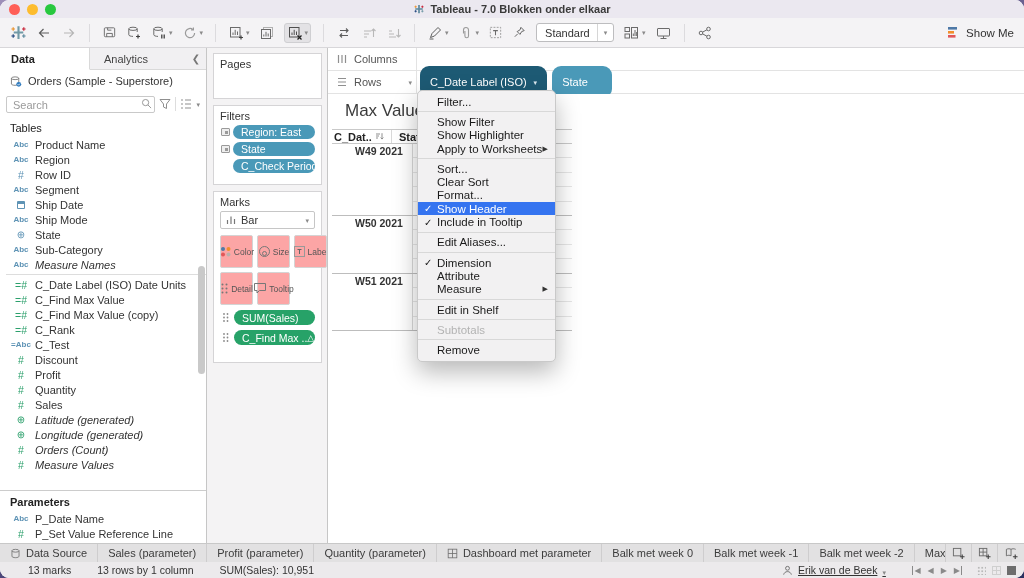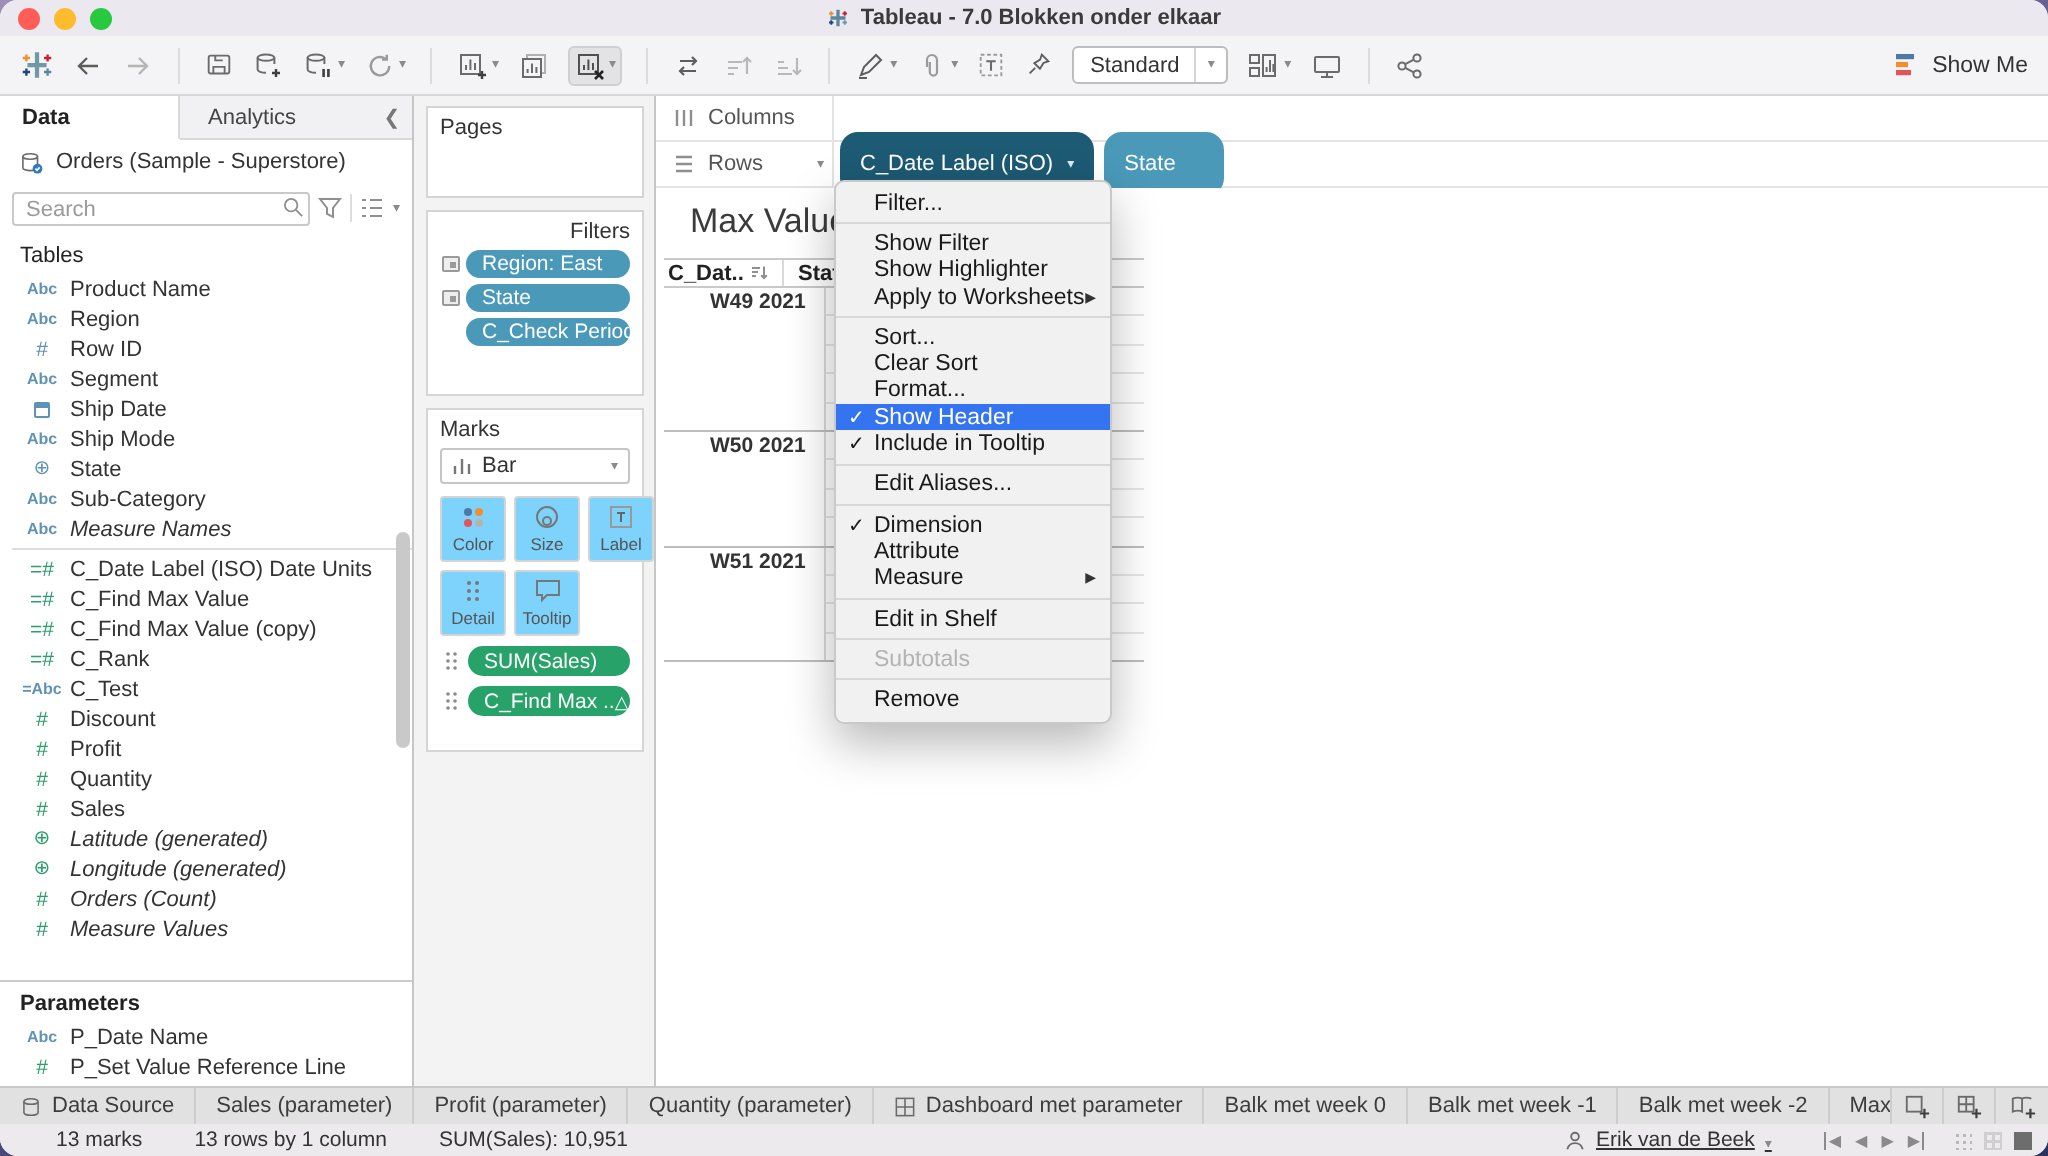--- a/index.html
+++ b/index.html
@@ -55,31 +55,31 @@
   .fieldsep{border-top:1px solid #ddd;margin:2px 0 2px 6px;}
   .side-scroll{position:absolute;right:1px;top:218px;width:7px;height:108px;background:#c9c9c9;border-radius:4px;}
   .params{position:absolute;left:0;right:0;bottom:0;background:#fff;border-top:1px solid #ccc;padding-bottom:2px;}
   .params-label{padding:5px 0 3px 10px;font-size:11px;font-weight:bold;color:#222;}
 
   
   .cards{width:121px;flex:none;background:#f4f3f4;padding:5px 6px;display:flex;flex-direction:column;gap:6px;}
   .card{background:#fff;border:1px solid #d5d4d6;padding:4px 6px;}
   .card-label{font-size:11px;color:#333;margin-bottom:3px;}
   .card-pages{height:46px;}
-  .card-filters{height:93px;text-align:right;}
+  .card-filters{height:80px;}
   .frow{display:flex;align-items:center;gap:3px;margin:3px 0;}
   .fshared{width:10px;flex:none;display:flex;justify-content:center;}
   .shared-ic{width:9px;height:8px;border:1px solid #9a9a9a;background:#eee;border-radius:1px;position:relative;}
   .shared-ic::after{content:"";position:absolute;right:1px;bottom:1px;width:3px;height:3px;background:#9a9a9a;}
   .fpill{flex:1;height:14px;border-radius:8px;background:var(--pill-blue,#4a99b8);color:#fff;font-size:10.5px;display:flex;align-items:center;padding:0 8px;white-space:nowrap;overflow:hidden;}
   .card-marks{flex:none;height:172px;}
   .mark-select{height:18px;border:1px solid #c6c6c6;border-radius:2px;display:flex;align-items:center;gap:5px;padding:0 5px;font-size:11px;color:#333;margin-bottom:6px;background:#fff;}
   .mark-select .txt{flex:1;}
   .mbtns{display:grid;grid-template-columns:repeat(3,33px);gap:4px;}
-  .mbtn{height:33px;border:1px solid #d4d4d4;border-radius:2px;background:#7dd3fc;display:flex;flex-direction:column;align-items:center;justify-content:center;gap:2px;font-size:8.5px;color:#555;}
+  .mbtn{height:33px;border:1px solid #d4d4d4;border-radius:2px;background:#fca5a5;display:flex;align-items:center;justify-content:center;gap:2px;font-size:8.5px;color:#555;}
   .mpill-row{display:flex;align-items:center;gap:3px;margin-top:5px;}
   .mdetail{width:11px;flex:none;display:flex;justify-content:center;}
   .mpill{flex:1;height:15px;border-radius:8px;background:var(--pill-green,#27a268);color:#fff;font-size:10.5px;display:flex;align-items:center;padding:0 8px;white-space:nowrap;overflow:hidden;}
   .mpill .delta{margin-left:auto;font-size:9px;}
 
   
   .rpane{flex:1;display:flex;flex-direction:column;border-left:1px solid #c6c6c6;margin-left:-1px;overflow:hidden;}
   .shelf{height:23px;border-bottom:1px solid #e3e3e3;display:flex;align-items:stretch;background:#fff;flex:none;}
   .shelf-label{width:89px;flex:none;display:flex;align-items:center;gap:6px;padding:0 4px 0 8px;color:#555;font-size:11px;border-right:1px solid #e3e3e3;}
   .shelf-label .sl-caret{margin-left:auto;}

